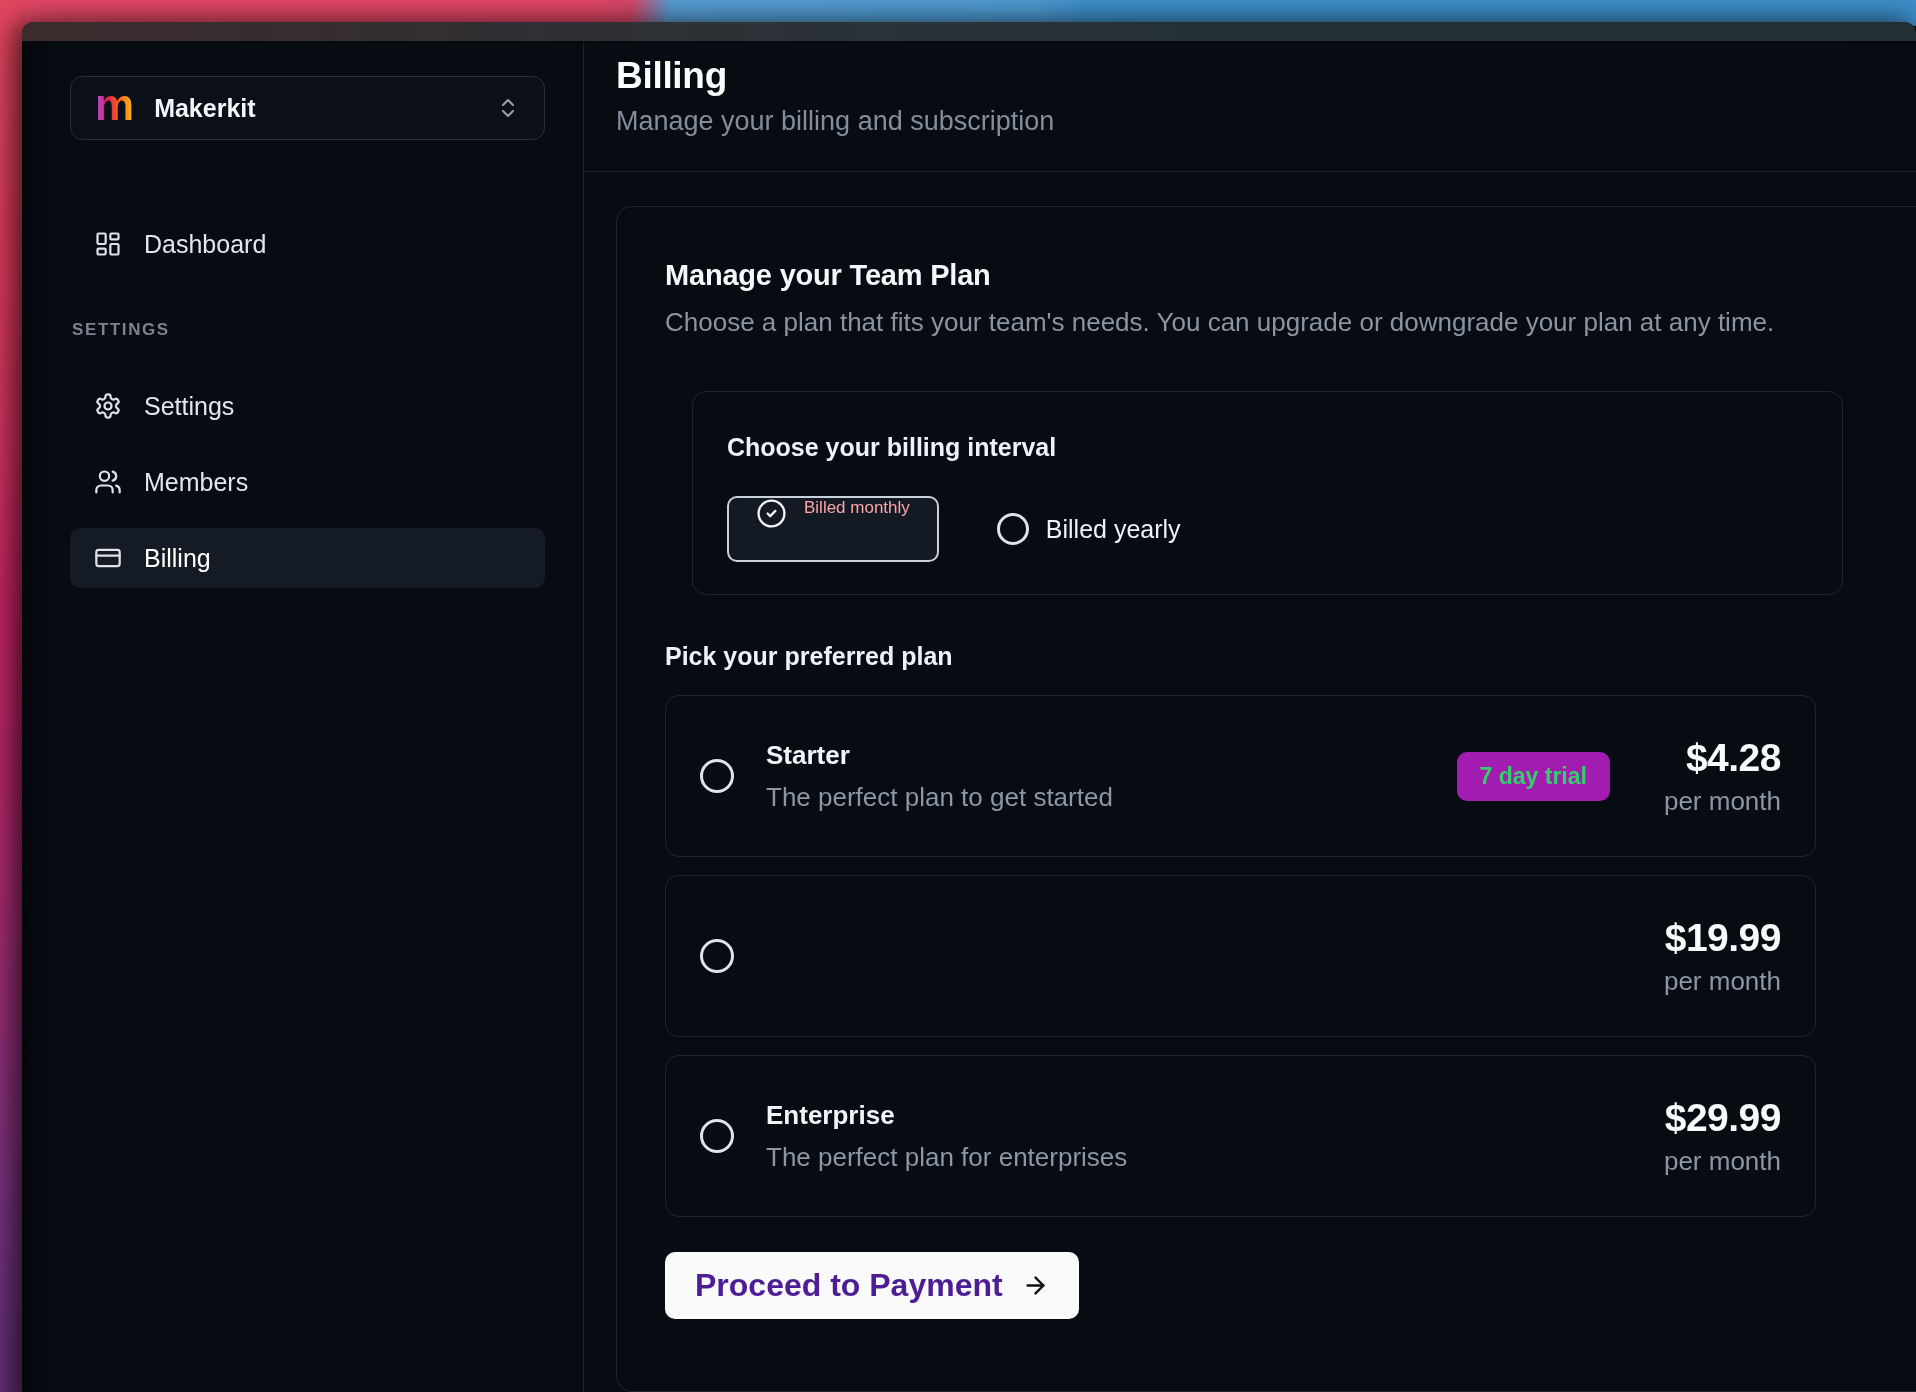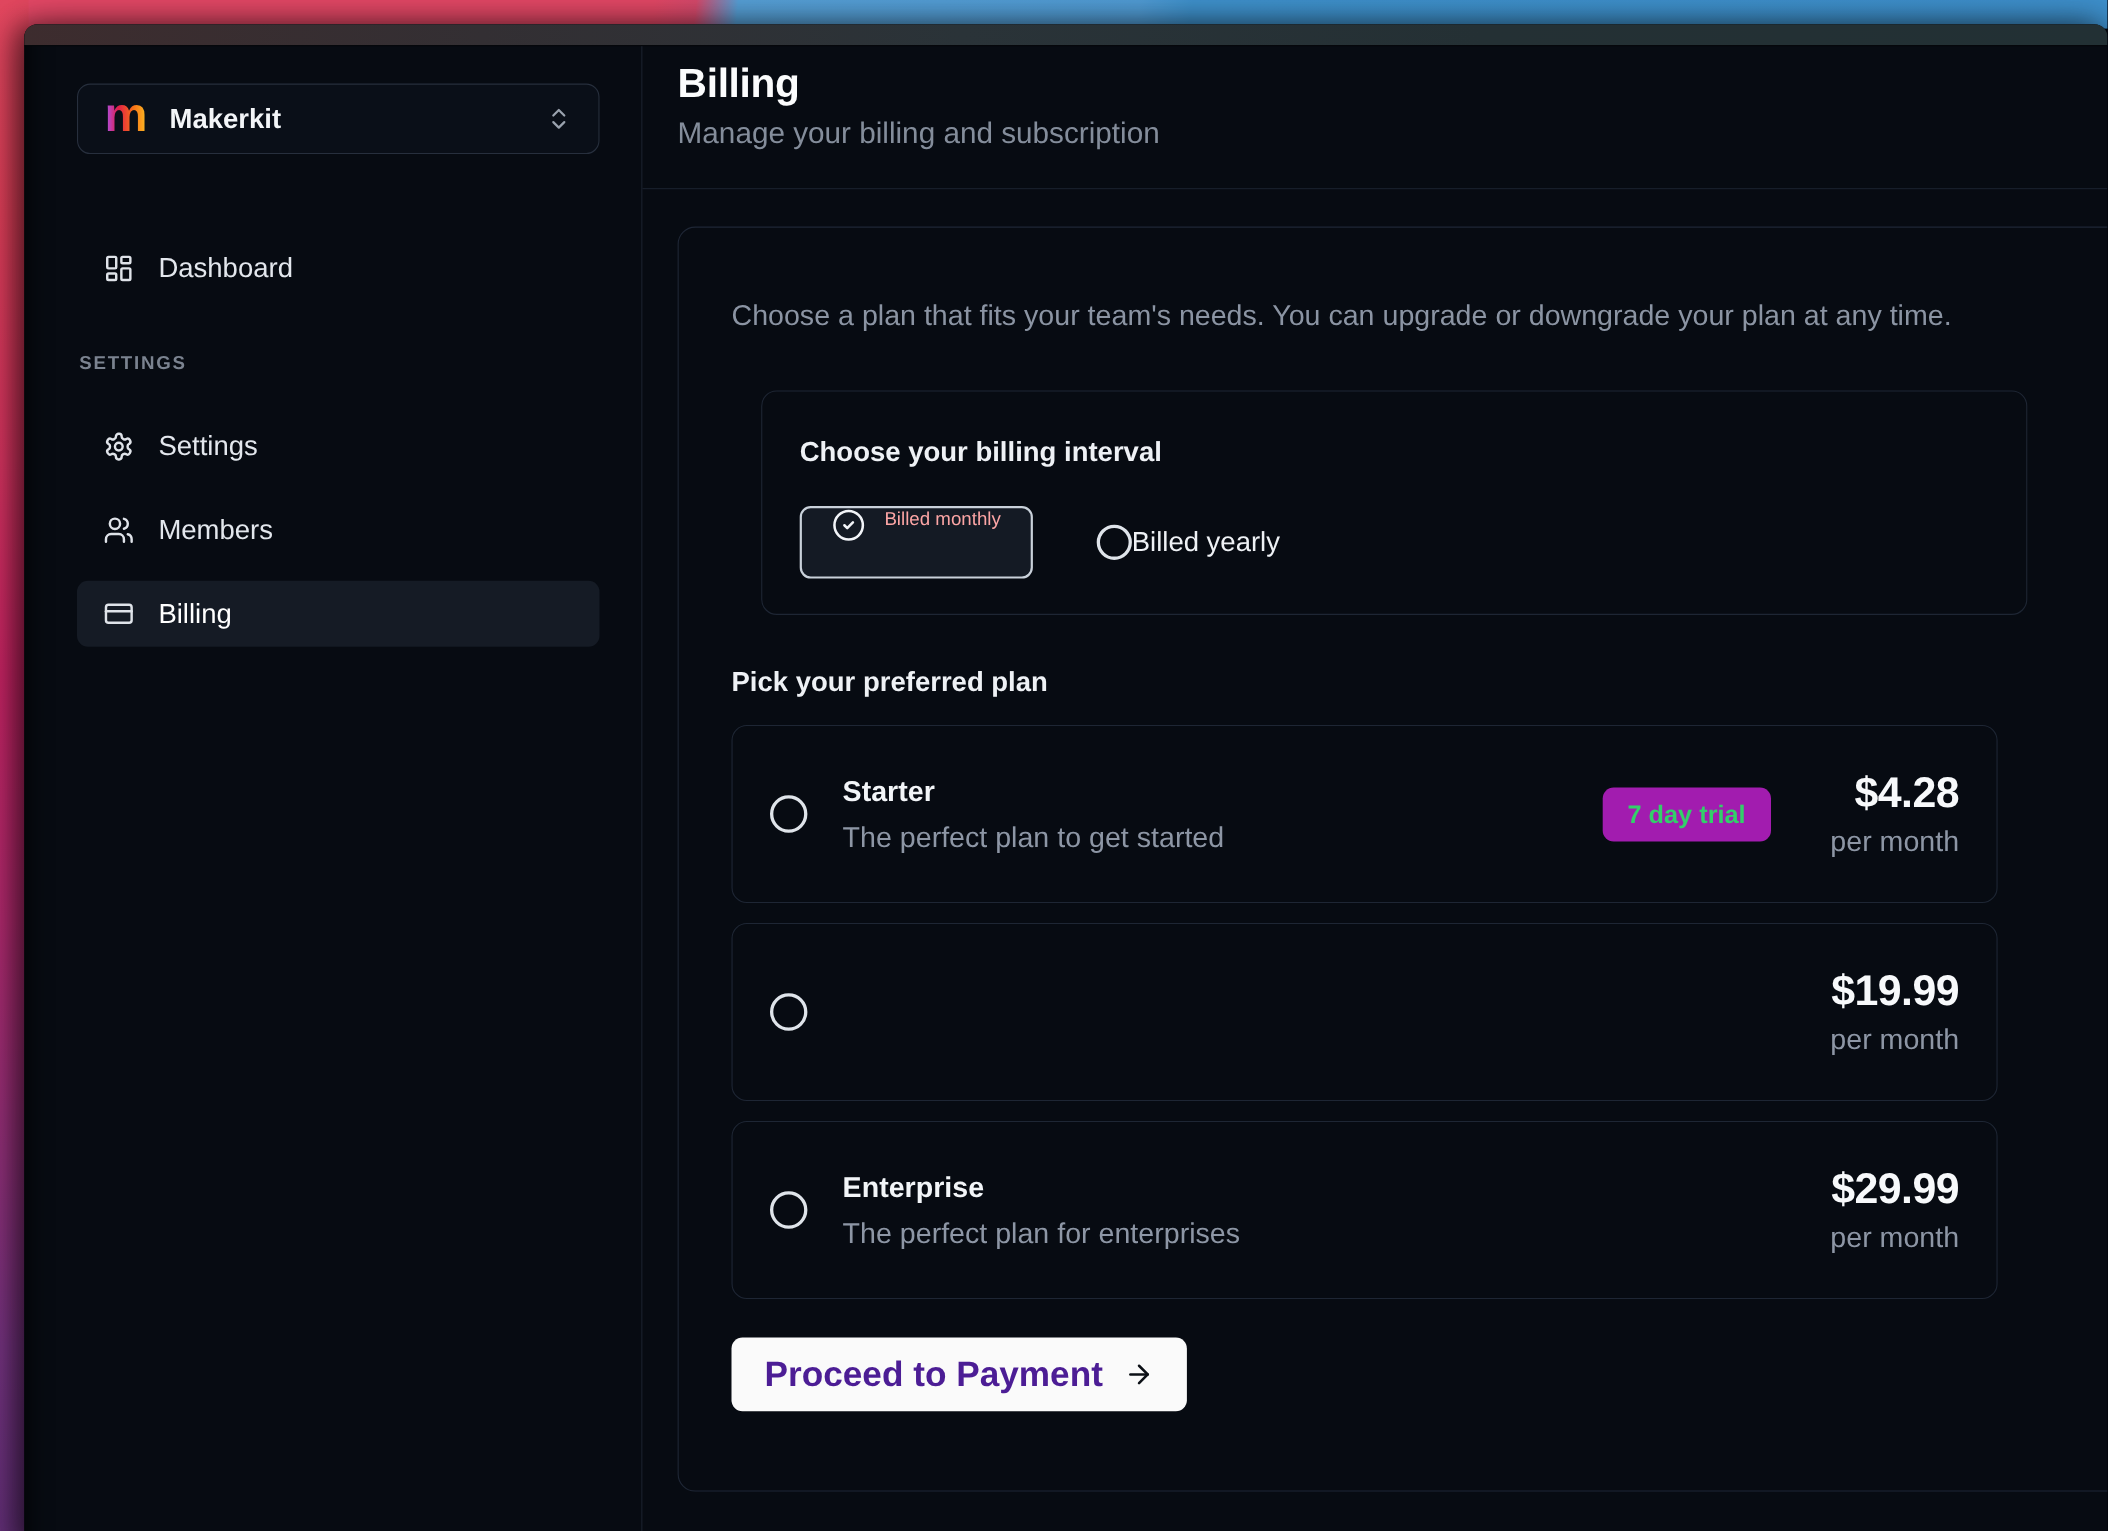--- a/index.html
+++ b/index.html
@@ -100,21 +100,21 @@
   .interval-options { margin-top:34px; display:flex; align-items:center; }
   .interval-chip {
     display:flex; align-items:flex-start; gap:17px;
     height:66px; padding:0 27px;
     border:2px solid #c9d1da; border-radius:10px;
     background:#141a24; cursor:pointer;
     font-size:17px; color:#fca5a5; white-space:nowrap;
   }
   .interval-chip .ic { display:flex; color:#f2f4f8; }
   .interval-plain {
-    display:flex; align-items:center; 
+    display:flex; align-items:center; gap:17px;
     margin-left:58px; cursor:pointer;
     font-size:25px; color:#eef1f5; white-space:nowrap;
   }
   .radio-circle {
     width:32px; height:32px; flex:none;
     border:3px solid #dfe4ea; border-radius:50%;
   }
 
   .picker-label { margin-top:46px; font-size:25px; font-weight:600; color:#eef1f5; line-height:30px; }
 
@@ -225,20 +225,21 @@
     </aside>
 
     <main class="main">
 
       <div class="page-header">
         <div class="page-title">Billing</div>
         <div class="page-subtitle">Manage your billing and subscription</div>
       </div>
 
       <section class="section-card">
+        <div class="card-title">Manage your Team Plan</div>
         <div class="card-desc">Choose a plan that fits your team's needs. You can upgrade or downgrade your plan at any time.</div>
 
         <div class="interval-box">
           <div class="interval-title">Choose your billing interval</div>
           <div class="interval-options">
 
             <div class="interval-chip">
               <span class="ic">
                 <svg width="31" height="31" viewBox="0 0 24 24" fill="none" stroke="currentColor" stroke-width="1.8" stroke-linecap="round" stroke-linejoin="round">
                     <circle cx="12" cy="12" r="10"></circle>

